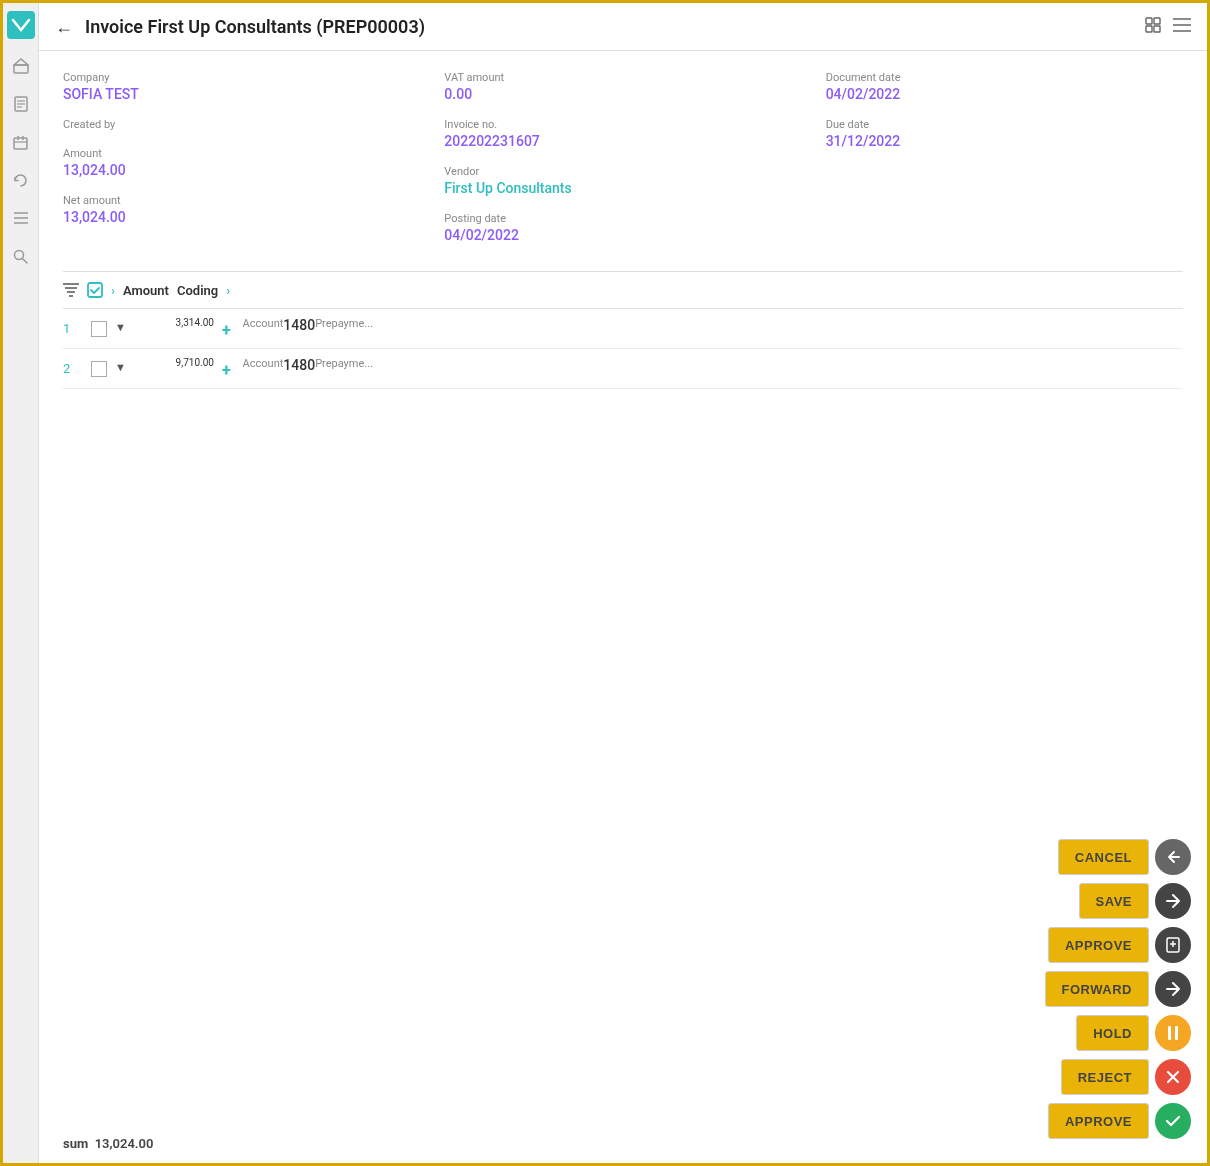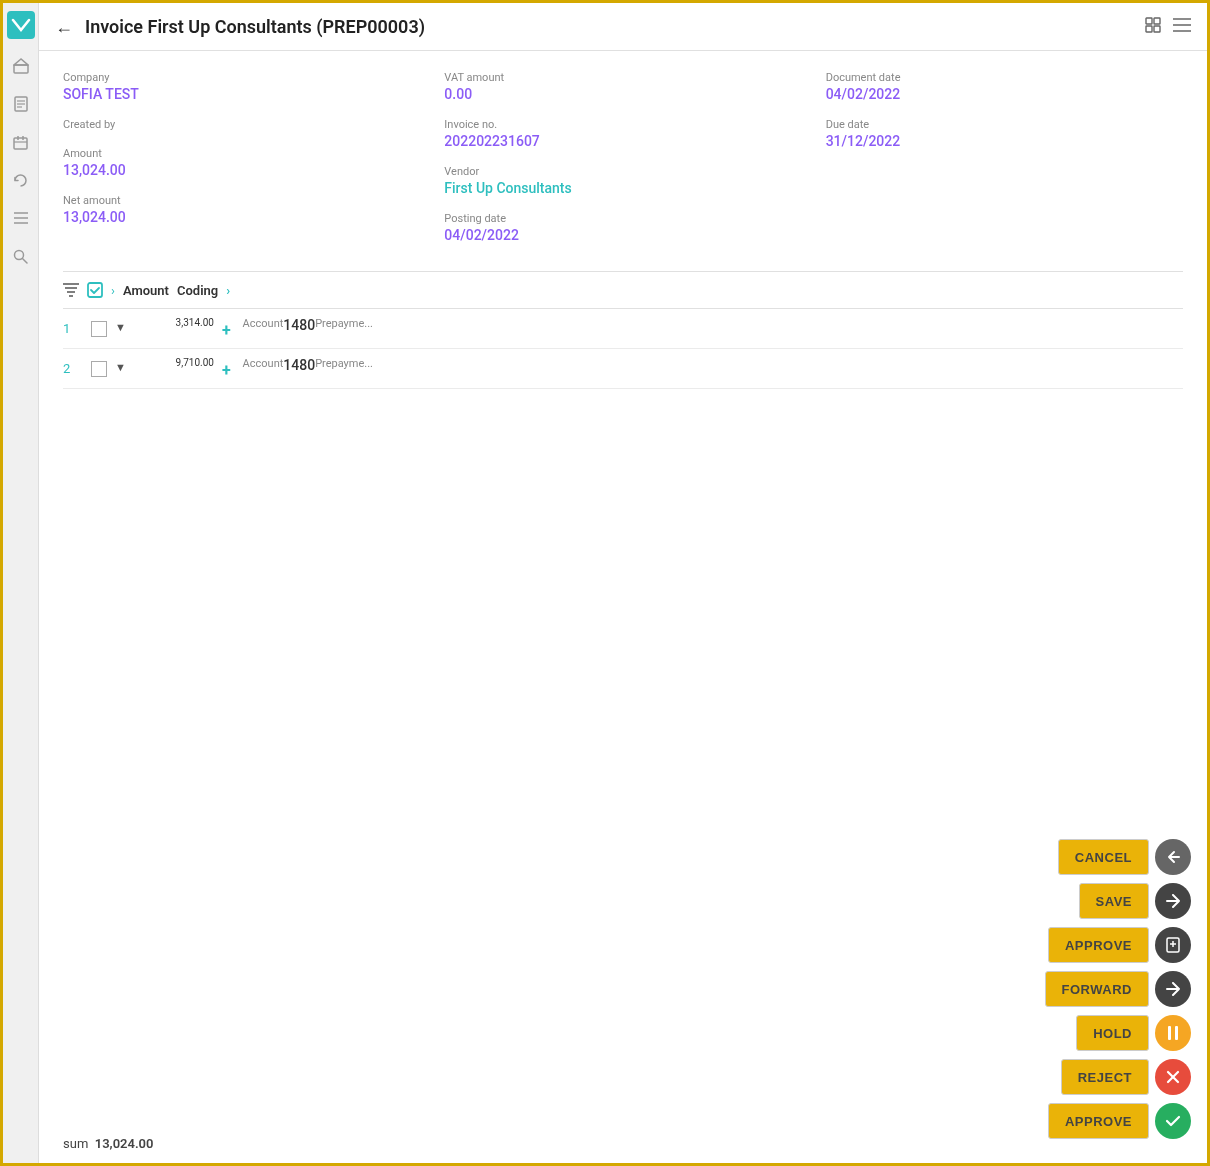--- a/index.html
+++ b/index.html
@@ -257,21 +257,21 @@
     .action-icon-btn.green { background: #27ae60; color: white; }
     
     .sum-bar {
       position: absolute;
       left: 0;
       bottom: 0;
       padding: 12px 24px;
       font-size: 13px;
       color: #444;
     }
-    .sum-bar span { font-weight: 400; }
+    .sum-bar span { font-weight: 700; }
   </style>
 </head>
 <body>
 
 <div class="outer-frame">
 
   <div class="sidebar">
     <div class="sidebar-logo">
       <svg width="20" height="14" viewBox="0 0 20 14" fill="none">
         <path d="M2 2 L10 12 L18 2" stroke="white" stroke-width="2.5" fill="none" stroke-linecap="round"></path>

